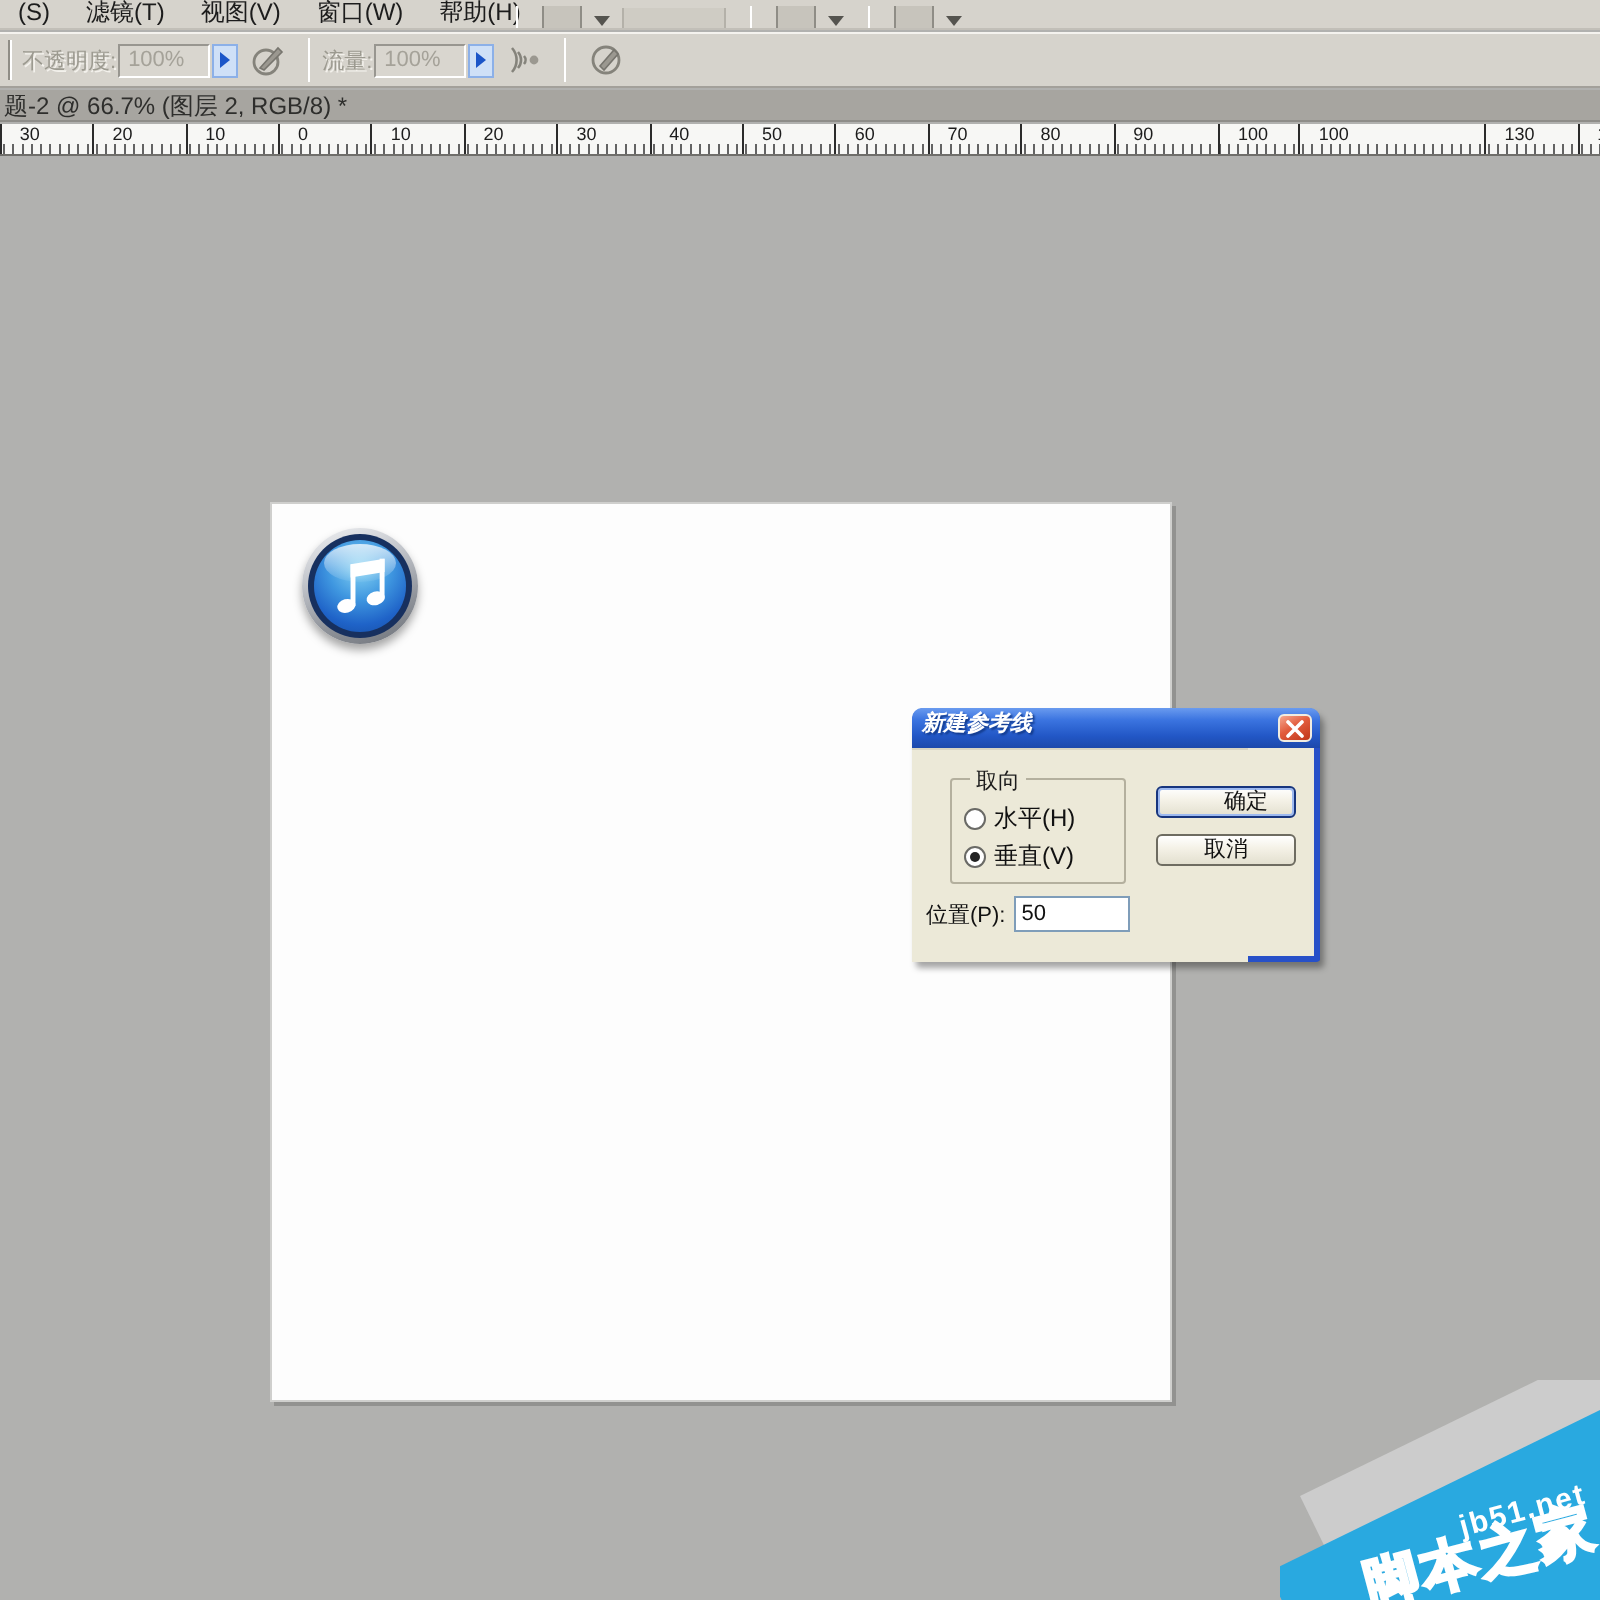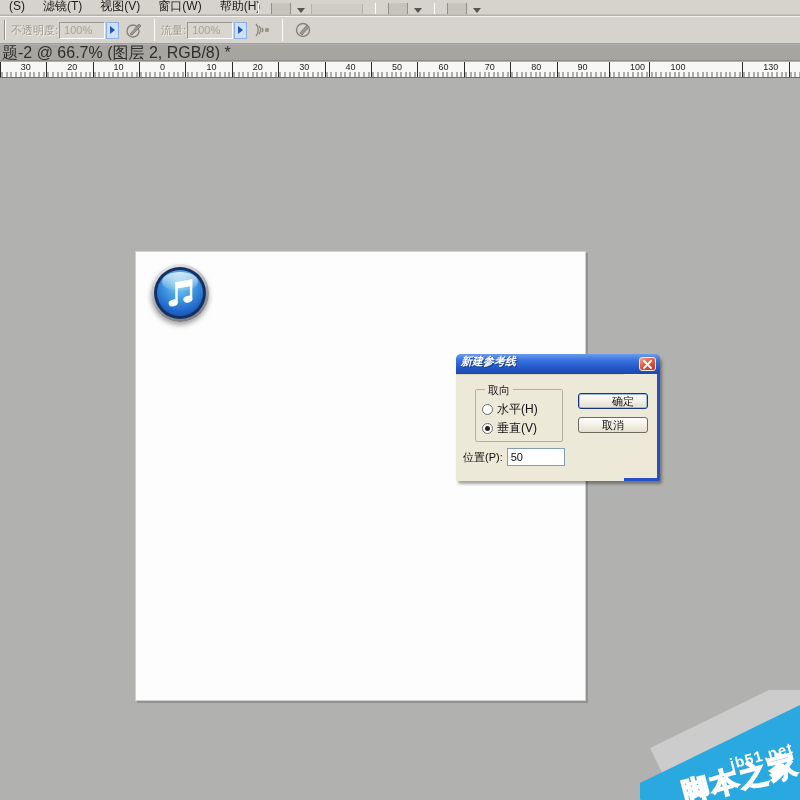--- a/index.html
+++ b/index.html
@@ -38,35 +38,35 @@
     width:13px; height:17px; background:#cfe0f7; border:1px solid #8cb0e8;
     display:flex; align-items:center; justify-content:center; margin-left:1px;
   }
   .ob-arrow i{ width:0;height:0;border-top:4px solid transparent;border-bottom:4px solid transparent;border-left:5px solid #1b55c8; display:block;}
   .ob-icon{ width:22px; height:20px; margin:0 4px; display:flex; align-items:center; justify-content:center;}
   .ob-sep{ width:1px; height:22px; background:#9b9890; border-right:1px solid #fff; margin:0 5px;}
   
   .docstrip{
     position:absolute; left:0; top:45px; width:800px; height:16px;
     background:#a7a5a0; border-bottom:1px solid #8e8d89;
-    font-size:16px; color:#2e2e2c; line-height:16px; padding-left:2px; overflow:hidden;
+    font-size:12px; color:#2e2e2c; line-height:16px; padding-left:2px; overflow:hidden;
   }
   
   .ruler{
     position:absolute; left:0; top:62px; width:800px; height:16px;
     background:#f7f7f5; border-bottom:1px solid #6f6e6a; overflow:hidden;
   }
   .ruler-ticks{
     position:absolute; left:0; bottom:0; width:800px; height:5px;
     background:repeating-linear-gradient(to right, rgba(20,20,20,.65) 0 1px, transparent 1px 4.64px);
     background-position-x:1.5px;
   }
   .ruler-label{
     position:absolute; top:0; height:16px; border-left:1px solid #2b2b2b;
-    font-size:9px; color:#1c1c1c; padding-left:20px; line-height:10px;
+    font-size:9px; color:#1c1c1c; padding-left:9px; line-height:10px;
   }
   
   .canvas{ position:absolute; left:0; top:79px; width:800px; height:721px; background:#b1b1af; }
   .document{
     position:absolute; left:135px; top:172px; width:451px; height:450px;
     background:#fdfdfd; border:1px solid #cfcfcd;
     box-shadow:2px 2px 0 rgba(120,120,118,.55);
   }
   
   .itunes{ position:absolute; left:15px; top:12px; width:58px; height:58px; border-radius:50%;

